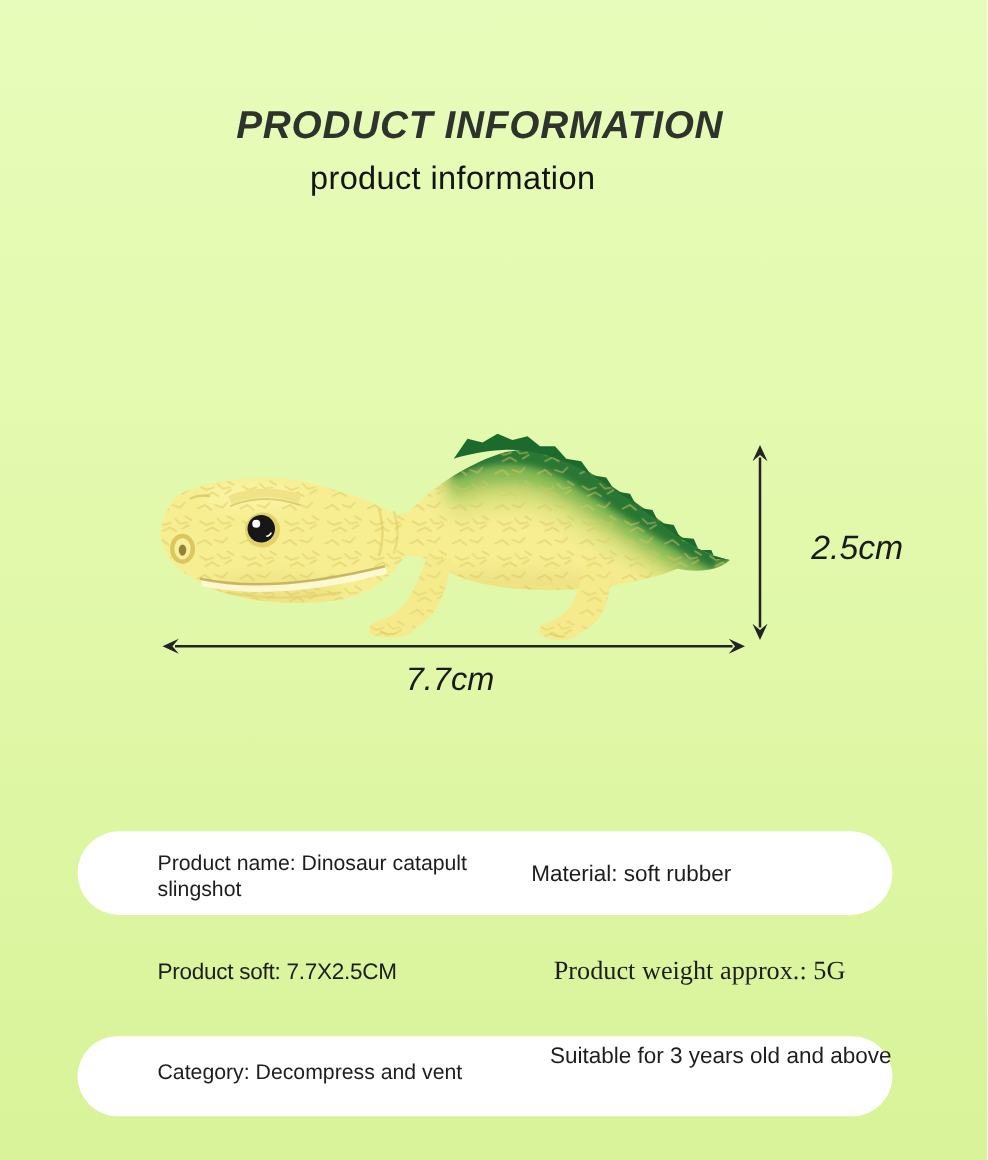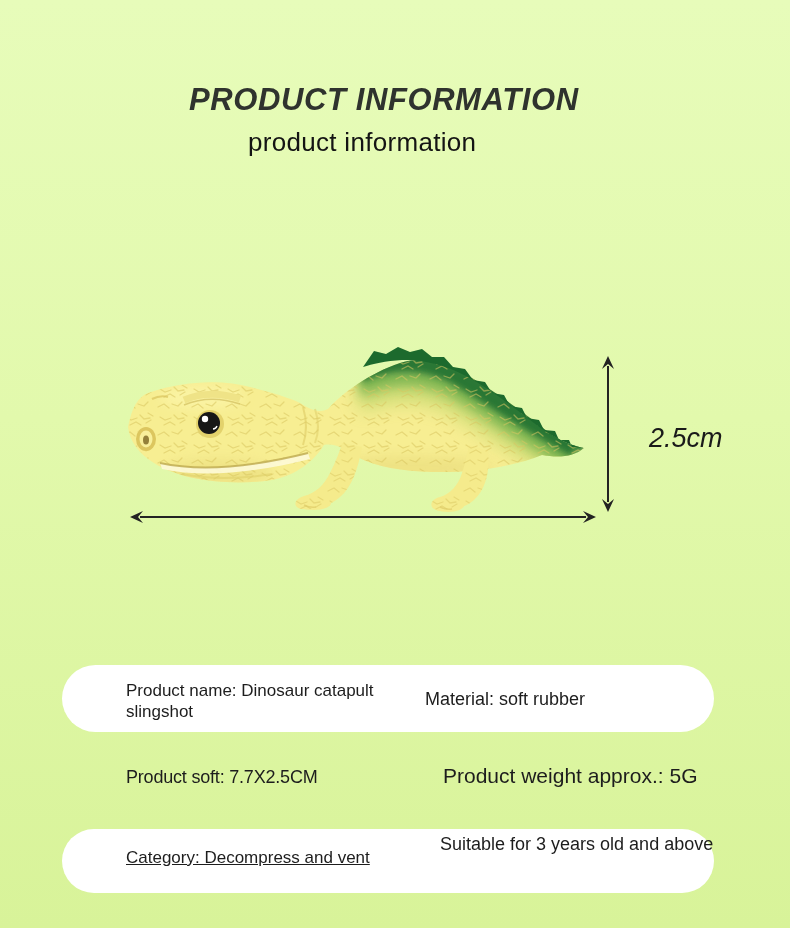--- a/index.html
+++ b/index.html
@@ -28,22 +28,22 @@
   #width-label{left:295px;top:528px;width:130px;text-align:center;font-size:26px;}
   .pill{
     background:#ffffff;border-radius:34px;
   }
   #pill1{left:62px;top:665px;width:652px;height:67px;}
   #pill3{left:62px;top:829px;width:652px;height:64px;}
   .spec-text{color:#1d1d1d;white-space:nowrap;}
   #r1l{left:126px;top:680px;width:282px;font-size:17px;line-height:21px;white-space:normal;}
   #r1r{left:425px;top:689px;font-size:18px;}
   #r2l{left:126px;top:767px;font-size:18px;letter-spacing:-.2px;}
-  #r2r{left:443px;top:764px;font-size:21px;}
-  #r3l{left:126px;top:848px;font-size:17px;text-decoration:underline;}
+  #r2r{left:443px;top:764px;font-size:21px;font-family:Liberation Serif, serif;}
+  #r3l{left:126px;top:848px;font-size:17px;}
   #r3r{left:440px;top:834px;font-size:18px;}
   svg{display:block;}
 </style>
 </head>
 <body>
 
 <div id="stage">
 
   <div class="abs" id="title">PRODUCT INFORMATION</div>
   <div class="abs" id="subtitle">product information</div>
@@ -132,20 +132,21 @@
     <polygon points="455,3 468,9 455,15 460,9" fill="#232323"></polygon>
   </svg>
 
   <svg class="abs" style="left:599px;top:354px;" width="18" height="160" viewBox="0 0 18 160">
     <line x1="9" y1="12" x2="9" y2="148" stroke="#232323" stroke-width="2"></line>
     <polygon points="3,15 9,2 15,15 9,10" fill="#232323"></polygon>
     <polygon points="3,145 9,158 15,145 9,150" fill="#232323"></polygon>
   </svg>
 
   <div class="abs dim-label" id="height-label">2.5cm</div>
+  <div class="abs dim-label" id="width-label">7.7cm</div>
 
   <div class="abs pill" id="pill1"></div>
   <div class="abs spec-text" id="r1l">Product name: Dinosaur catapult slingshot</div>
   <div class="abs spec-text" id="r1r">Material: soft rubber</div>
 
   <div class="abs spec-text" id="r2l">Product soft: 7.7X2.5CM</div>
   <div class="abs spec-text" id="r2r">Product weight approx.: 5G</div>
 
   <div class="abs pill" id="pill3"></div>
   <div class="abs spec-text" id="r3l">Category: Decompress and vent</div>

